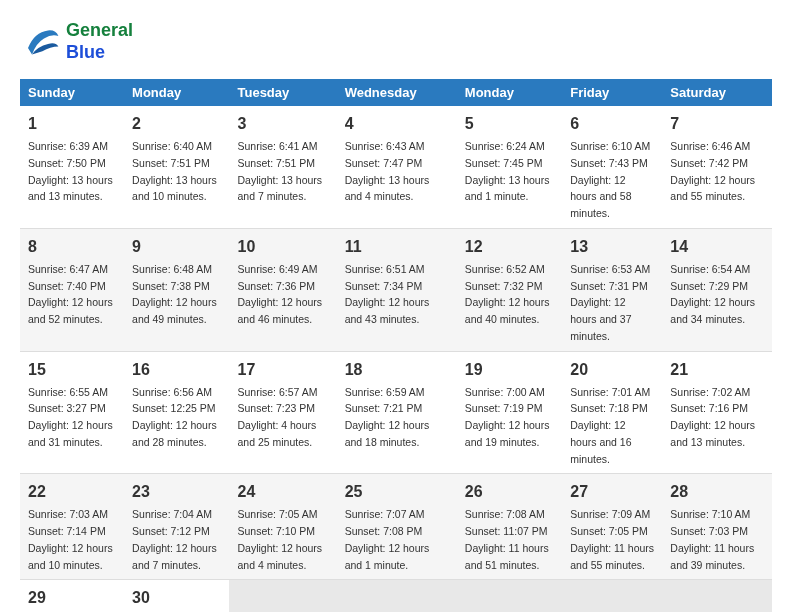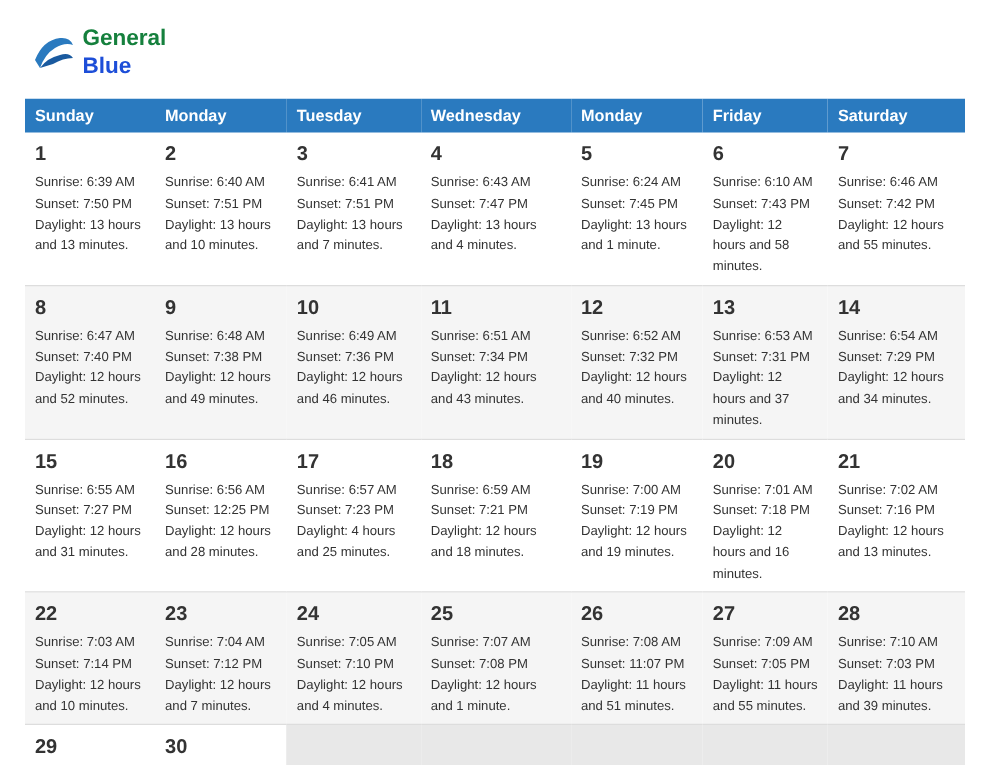--- a/index.html
+++ b/index.html
@@ -204,21 +204,21 @@
         <span class="day-num">14</span>
         <span class="day-info">Sunrise: 6:54 AM</span><br>
         <span class="day-info">Sunset: 7:29 PM</span><br>
         <span class="day-info">Daylight: 12 hours and 34 minutes.</span>
       </td>
       </tr>
       <tr>
         <td>
         <span class="day-num">15</span>
         <span class="day-info">Sunrise: 6:55 AM</span><br>
-        <span class="day-info">Sunset: 7:27 PM</span><br>
+        <span class="day-info">Sunset: 3:27 PM</span><br>
         <span class="day-info">Daylight: 12 hours and 31 minutes.</span>
       </td>
         <td>
         <span class="day-num">16</span>
         <span class="day-info">Sunrise: 6:56 AM</span><br>
         <span class="day-info">Sunset: 12:25 PM</span><br>
         <span class="day-info">Daylight: 12 hours and 28 minutes.</span>
       </td>
         <td>
         <span class="day-num">17</span>

